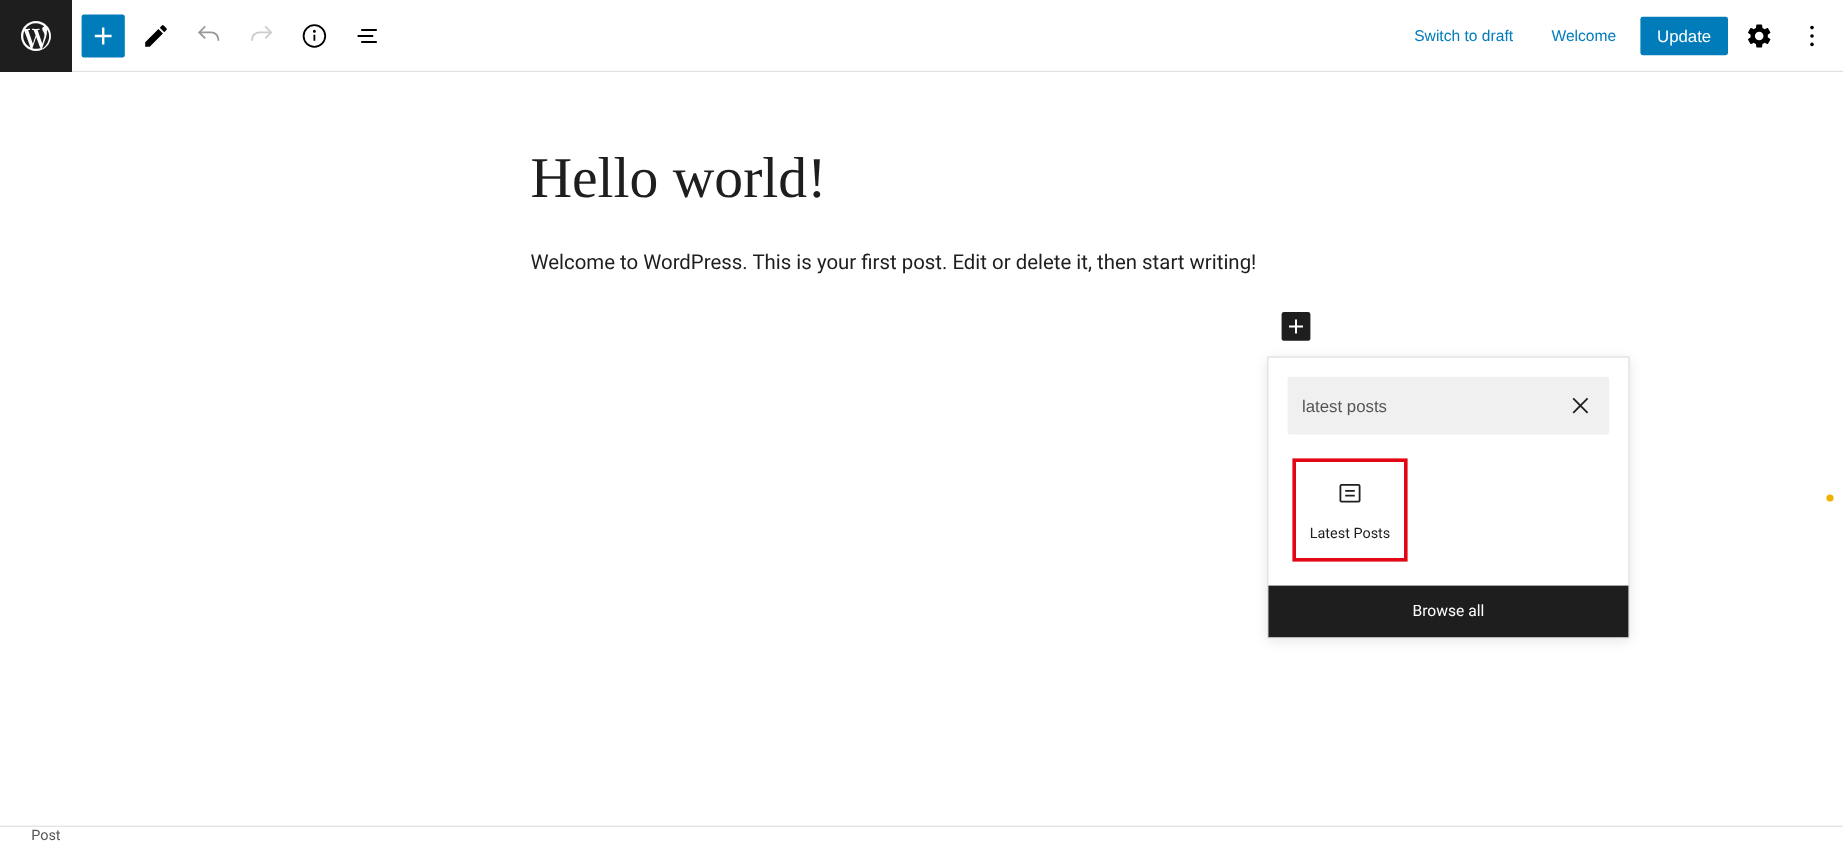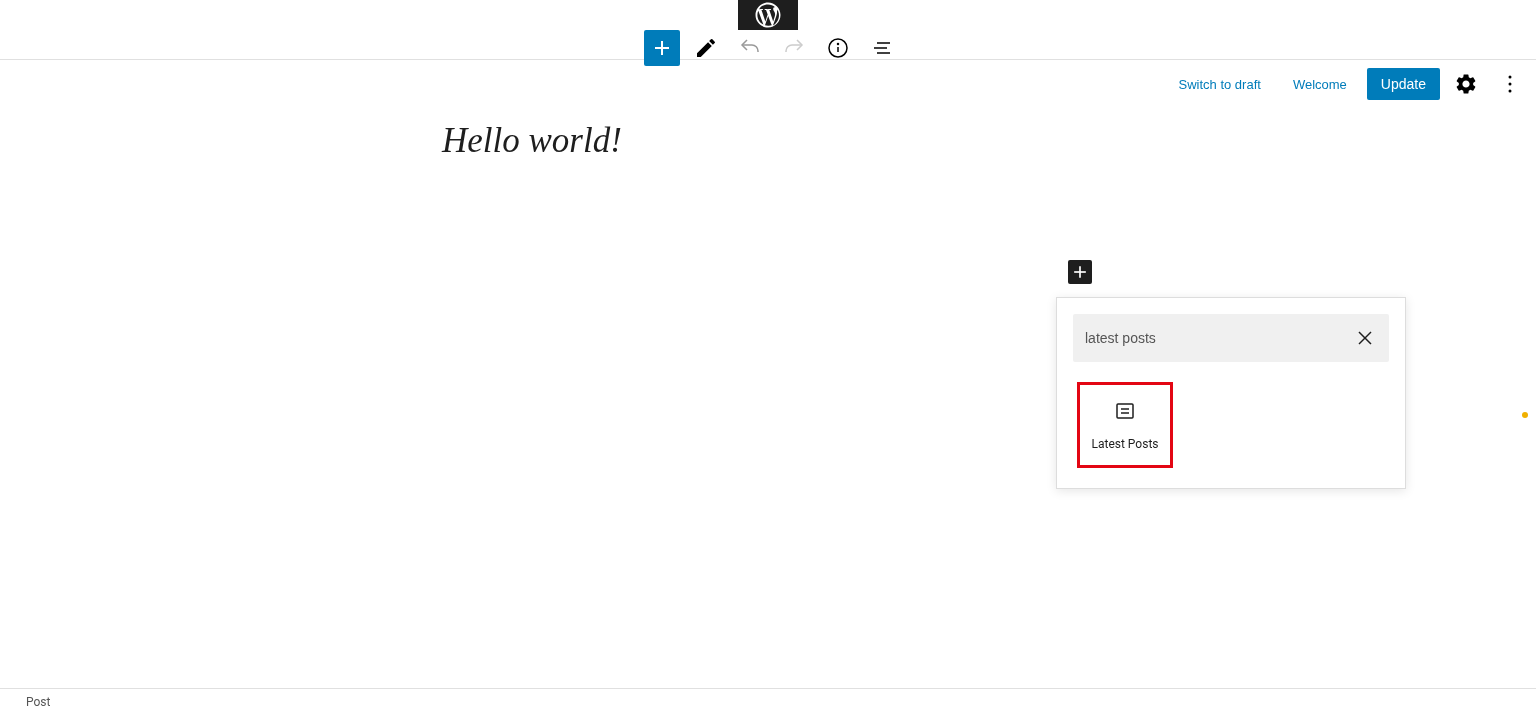--- a/index.html
+++ b/index.html
@@ -1,41 +1,41 @@
 <!DOCTYPE html>
 <html><head>
 <meta charset="utf-8">
 <style>
   * { margin: 0; padding: 0; box-sizing: border-box; }
   body { font-family: -apple-system, BlinkMacSystemFont, "Segoe UI", Roboto, Oxygen-Sans, Ubuntu, Cantarell, "Helvetica Neue", sans-serif; background: #fff; color: #1e1e1e; width:1536px; height:714px; position:relative; overflow:hidden;}
-  .header { display:flex; align-items:center; height:60px; border-bottom:1px solid #e0e0e0; background:#fff;flex-direction:column;}
+  .header { display:flex; align-items:center; height:60px; border-bottom:1px solid #e0e0e0; background:#fff;}
   .wp-logo { width:60px; height:60px; background:#1e1e1e; display:flex; align-items:center; justify-content:center; color:#fff;}
   .header-left { display:flex; align-items:center; gap:8px; padding-left:8px;}
   .icon-btn { width:36px; height:36px; display:flex; align-items:center; justify-content:center; border:none; background:transparent; border-radius:2px; cursor:pointer;}
   .icon-btn.primary { background:#007cba; color:#fff;}
   .icon-btn svg { width:24px; height:24px; }
   .header-right { margin-left:auto; display:flex; align-items:center; gap:8px; padding-right:8px;}
   .text-btn { padding:8px 12px; border:none; background:transparent; color:#007cba; font-size:13px; cursor:pointer; border-radius:2px;}
   .btn-primary { background:#007cba; color:#fff; padding:8px 14px; border:none; font-size:14px; border-radius:2px; cursor:pointer;}
   .editor { position:relative; padding-top:60px; padding-left:442px; padding-right:442px;}
-  .post-title { font-family: Georgia, "Times New Roman", serif; font-size:35px; font-weight:400; color:#1e1e1e; margin-bottom:28px; line-height:1.2;font-style:italic;}
+  .post-title { font-family: Georgia, "Times New Roman", serif; font-size:48px; font-weight:400; color:#1e1e1e; margin-bottom:28px; line-height:1.2;}
   .post-body { font-size:17px; color:#1e1e1e; line-height:1.6;}
   .inline-plus { position:absolute; top:260px; left:1068px; width:24px; height:24px; background:#1e1e1e; color:#fff; display:flex; align-items:center; justify-content:center; border-radius:2px; cursor:pointer;}
   .inline-plus svg { width:20px; height:20px;}
-  .inserter-popover { position:absolute; top:297px; left:1056px; width:350px; background:#fff; border:1px solid #ddd; box-shadow:0 2px 10px rgba(0,0,0,0.1);}
+  .inserter-popover { position:absolute; top:297px; left:1056px; width:302px; background:#fff; border:1px solid #ddd; box-shadow:0 2px 10px rgba(0,0,0,0.1);}
   .inserter-search-wrap { padding:16px 16px 8px 16px;}
   .inserter-search { display:flex; align-items:center; background:#f0f0f0; border-radius:2px; padding:0 12px; height:48px;}
   .inserter-search input { flex:1; border:none; background:transparent; font-size:14px; outline:none; color:#555;}
   .inserter-search .clear { width:24px; height:24px; display:flex; align-items:center; justify-content:center; cursor:pointer; color:#1e1e1e;}
   .results { padding:12px 16px 20px 20px;}
   .block-item { width:96px; height:86px; display:flex; flex-direction:column; align-items:center; justify-content:center; border:3px solid #e30613; background:#fff; cursor:pointer; gap:10px;}
   .block-item svg { width:24px; height:24px;}
   .block-item-label { font-size:12px; color:#1e1e1e;}
   .browse-all { background:#1e1e1e; color:#fff; text-align:center; padding:14px 0; font-size:13px; cursor:pointer;}
-  .footer { position:absolute; bottom:0; left:0; right:0; height:26px; border-top:1px solid #e0e0e0; display:flex; align-items:center; padding:0 26px; font-size:12px; color:#555;}
+  .footer { position:absolute; bottom:0; left:0; right:0; height:26px; border-top:1px solid #e0e0e0; display:flex; padding:0 26px; font-size:12px; color:#555;}
   .yellow-dot { position:absolute; right:8px; top:412px; width:6px; height:6px; background:#f0b000; border-radius:50%;}
 </style>
 </head>
 <body>
 
 <div class="header">
   <div class="wp-logo">
     <svg viewBox="0 0 24 24" fill="currentColor" width="30" height="30">
         <path d="M12 2C6.486 2 2 6.486 2 12s4.486 10 10 10 10-4.486 10-10S17.514 2 12 2zM3.5 12c0-1.232.264-2.402.738-3.459l4.056 11.114C5.423 18.29 3.5 15.37 3.5 12zm8.5 8.5c-.834 0-1.639-.122-2.4-.348l2.55-7.41 2.613 7.157c.17.042.35.082.55.119-.814.312-1.697.482-2.633.482h-.68zm1.172-12.485c.512-.027.974-.081.974-.081.459-.054.405-.729-.054-.702 0 0-1.379.108-2.269.108-.836 0-2.241-.108-2.241-.108-.459-.027-.513.675-.054.702 0 0 .434.054.892.081l1.324 3.629-1.86 5.579-3.096-9.208c.513-.027.974-.081.974-.081.459-.054.405-.729-.054-.702 0 0-1.379.108-2.269.108-.16 0-.349-.004-.549-.01C6.459 4.786 9.067 3.5 12 3.5c2.184 0 4.169.834 5.662 2.201-.036-.002-.071-.007-.108-.007-.836 0-1.428.729-1.428 1.512 0 .702.405 1.296.836 1.998.324.567.702 1.296.702 2.349 0 .729-.28 1.573-.648 2.754l-.851 2.844-3.085-9.166zm6.252-.405c.847 1.304 1.338 2.858 1.338 4.527 0 3.542-1.919 6.635-4.771 8.297l2.596-7.506c.485-1.213.647-2.182.647-3.045 0-.313-.021-.603-.057-.876l.247-.397z"></path>
       </svg>
@@ -93,20 +93,21 @@
           <circle cx="12" cy="5" r="1.5"></circle>
           <circle cx="12" cy="12" r="1.5"></circle>
           <circle cx="12" cy="19" r="1.5"></circle>
         </svg>
     </button>
   </div>
 </div>
 
 <div class="editor">
   <h1 class="post-title">Hello world!</h1>
+  <p class="post-body">Welcome to WordPress. This is your first post. Edit or delete it, then start writing!</p>
 </div>
 
 <div class="inline-plus">
   <svg viewBox="0 0 24 24" fill="none" stroke="currentColor" stroke-width="2">
       <line x1="12" y1="5" x2="12" y2="19"></line>
       <line x1="5" y1="12" x2="19" y2="12"></line>
     </svg>
 </div>
 
 <div class="inserter-popover">
@@ -126,19 +127,20 @@
       <span>
         <svg viewBox="0 0 24 24" fill="none" stroke="currentColor" stroke-width="1.5">
             <rect x="4" y="5" width="16" height="14" rx="1"></rect>
             <line x1="8" y1="10" x2="16" y2="10"></line>
             <line x1="8" y1="14" x2="16" y2="14"></line>
           </svg>
       </span>
       <span class="block-item-label">Latest Posts</span>
     </div>
   </div>
+  <div class="browse-all">Browse all</div>
 </div>
 
 <div class="yellow-dot"></div>
 
 <div class="footer">
   <span>Post</span>
 </div>
 
 </body></html>

